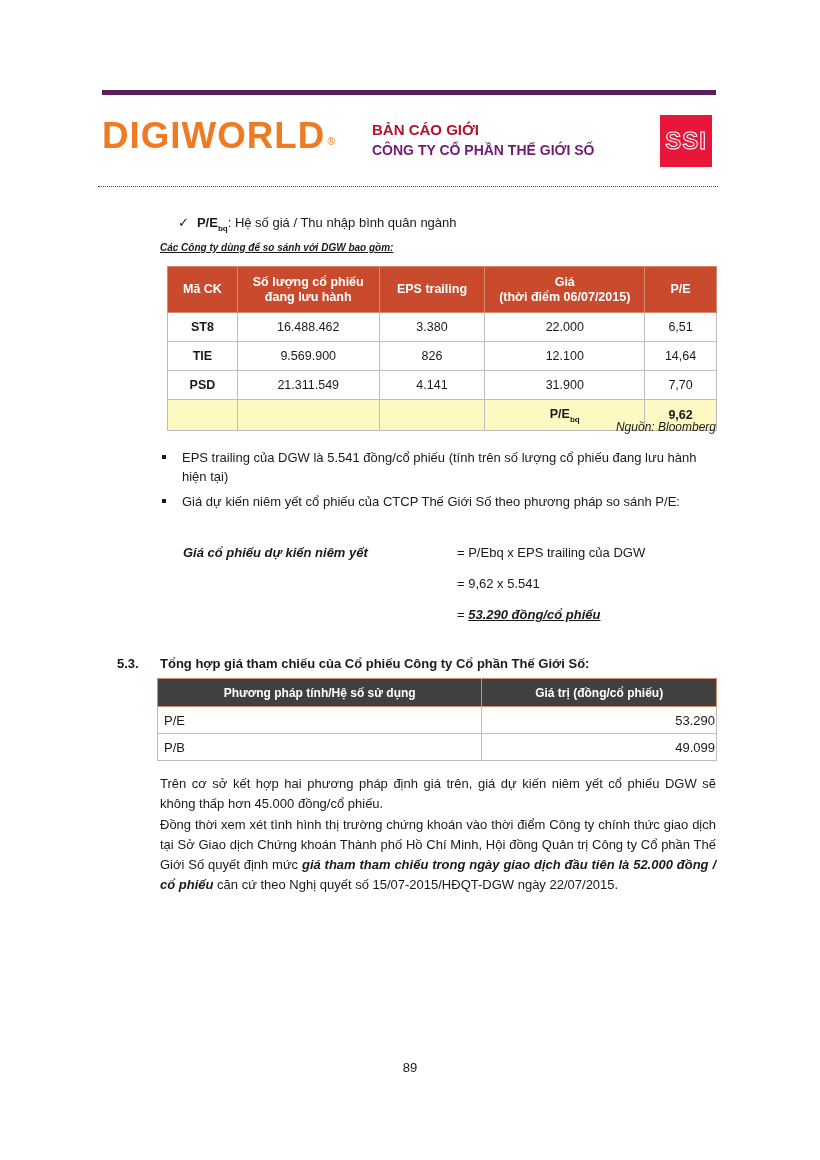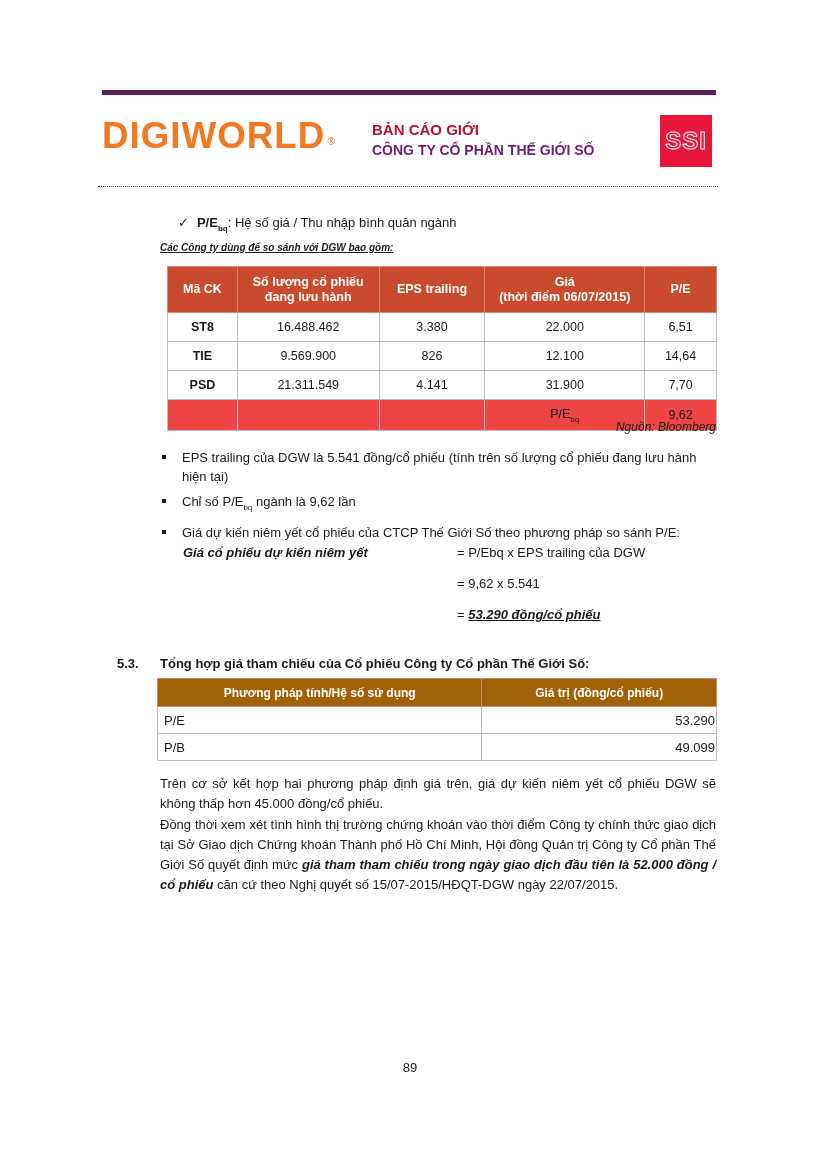--- a/index.html
+++ b/index.html
@@ -15,35 +15,35 @@
   .dots { left:98px; top:186px; width:620px; border-top:1px dotted #444; }
   .text { font-size:13px; line-height:18px; }
   .check-line { left:178px; top:214px; }
   .check-line .ck { margin-right:8px; }
   sub { font-size:8px; }
   .subhead { left:160px; top:242px; font-size:10px; font-weight:bold; font-style:italic; text-decoration:underline; }
   table { border-collapse:collapse; font-size:12.5px; }
   .t1 { left:167px; top:266px; width:550px; }
   .t1 th { background:#c94a2c; color:#fff; font-weight:bold; height:45px; border:1px solid #d58970; padding:0 4px; line-height:15px; }
   .t1 td { height:26px; border:1px solid #bdbdbd; text-align:center; }
-  .t1 tr.avg td { background:#ef4444; height:28px; font-weight:normal; }
+  .t1 tr.avg td { background:#fef9c3; height:28px; font-weight:bold; }
   .t1 td.code { font-weight:bold; }
   .source { right:104px; top:420px; font-size:12px; font-style:italic; }
   .bullets { left:160px; top:448px; width:556px; }
   .bullets .b { position:relative; padding-left:22px; margin-bottom:6px; font-size:13px; line-height:19px; }
   .bullets .b:before { content:""; position:absolute; left:2px; top:7px; width:4px; height:4px; background:#1a1a1a; }
   .formula-label { left:183px; top:545px; font-size:13px; font-weight:bold; font-style:italic; }
   .f1 { left:457px; top:545px; font-size:13px; }
   .f2 { left:457px; top:576px; font-size:13px; }
   .f3 { left:457px; top:607px; font-size:13px; }
   .f3 b { font-style:italic; text-decoration:underline; }
   .sec-num { left:117px; top:656px; font-size:13px; font-weight:bold; }
   .sec-title { left:160px; top:656px; font-size:13px; font-weight:bold; }
   .t2 { left:157px; top:678px; width:560px; }
-  .t2 th { background:#a16207; color:#fff; font-weight:bold; height:25px; border:1px solid #d58970; font-size:12px; }
+  .t2 th { background:#404040; color:#fff; font-weight:bold; height:25px; border:1px solid #d58970; font-size:12px; }
   .t2 td { height:24px; border:1px solid #bdbdbd; font-size:13px; }
   .t2 td.m { text-align:left; padding-left:6px; }
   .t2 td.v { text-align:right; }
   .para { left:160px; width:556px; font-size:13px; line-height:20px; text-align:justify; }
   .p1 { top:774px; }
   .p2 { top:815px; }
   .p2 b { font-style:italic; }
   .pageno { left:0; width:820px; top:1060px; text-align:center; font-size:13px; }
 </style>
 </head>
@@ -108,21 +108,20 @@
     <td><span>P/E</span><sub>bq</sub></td>
     <td>9,62</td>
   </tr>
 </tbody>
   </table>
 
 <div class="abs source">Nguồn: Bloomberg</div>
 
 <div class="abs bullets">
   <div class="b">EPS trailing của DGW là 5.541 đồng/cổ phiếu (tính trên số lượng cổ phiếu đang lưu hành hiện tại)</div>
-  <div class="b"><span>Chỉ số P/E</span><sub>bq</sub><span> ngành là 9,62 lần</span></div>
   <div class="b">Giá dự kiến niêm yết cổ phiếu của CTCP Thế Giới Số theo phương pháp so sánh P/E:</div>
 </div>
 
 <div class="abs formula-label">Giá cổ phiếu dự kiến niêm yết</div>
 <div class="abs f1">=  P/Ebq x EPS trailing của DGW</div>
 <div class="abs f2">=  9,62 x 5.541</div>
 <div class="abs f3"><span>= </span><b>53.290 đồng/cổ phiếu</b></div>
 
 <div class="abs sec-num">5.3.</div>
 <div class="abs sec-title">Tổng hợp giá tham chiếu của Cổ phiếu Công ty Cổ phần Thế Giới Số:</div>

